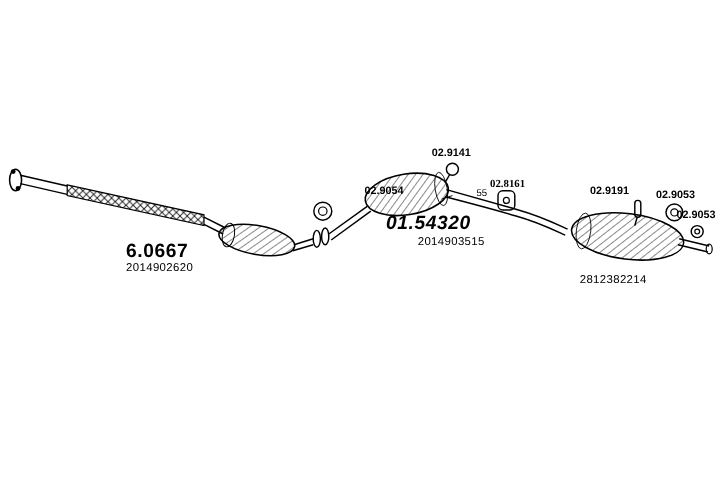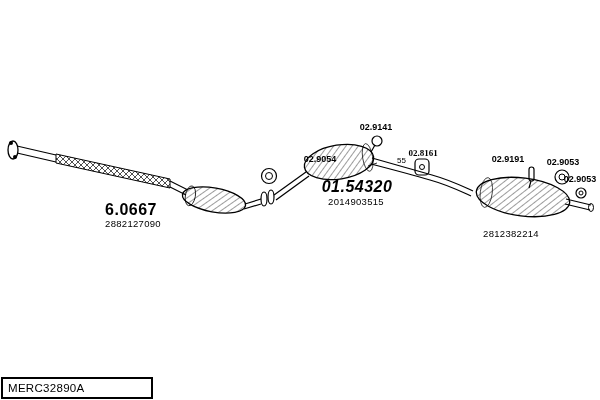--- a/index.html
+++ b/index.html
@@ -120,32 +120,29 @@
     </g>
 
     <g stroke="#000" stroke-width="1.2" fill="none">
       <line x1="566" y1="199" x2="591" y2="205"></line>
       <line x1="565" y1="204" x2="590" y2="210"></line>
       <ellipse cx="591" cy="207.5" rx="2.5" ry="4" stroke-width="1"></ellipse>
     </g>
   </svg>
 
   <div class="lbl big" style="left:131px;top:201px;">6.0667</div>
-  <div class="lbl code" style="left:133px;top:218px;">2882127090</div>
+  <div class="lbl code" style="left:133px;top:218px;">2014902620</div>
 
   <div class="lbl big" style="left:357px;top:178px;font-style:italic;">01.54320</div>
-  <div class="lbl code" style="left:356px;top:196px;">2014903515</div>
+  <div class="lbl code" style="left:376px;top:196px;">2014903515</div>
 
   <div class="lbl code" style="left:511px;top:228px;">2812382214</div>
 
   <div class="lbl small" style="left:276px;top:154px;margin-left:44px;">02.9054</div>
   <div class="lbl small" style="left:376px;top:122px;">02.9141</div>
   <div class="lbl small" style="left:423px;top:148px;font-family:Liberation Serif, serif;">02.8161</div>
   <div class="lbl small" style="left:508px;top:154px;">02.9191</div>
   <div class="lbl small" style="left:563px;top:157px;">02.9053</div>
   <div class="lbl small" style="left:580px;top:174px;">02.9053</div>
   <div class="lbl tiny" style="left:379px;top:156px;">55</div>
 
-  <div class="footer-box">
-    <span>MERC32890A</span>
-  </div>
 
 </div>
 
 </body></html>

